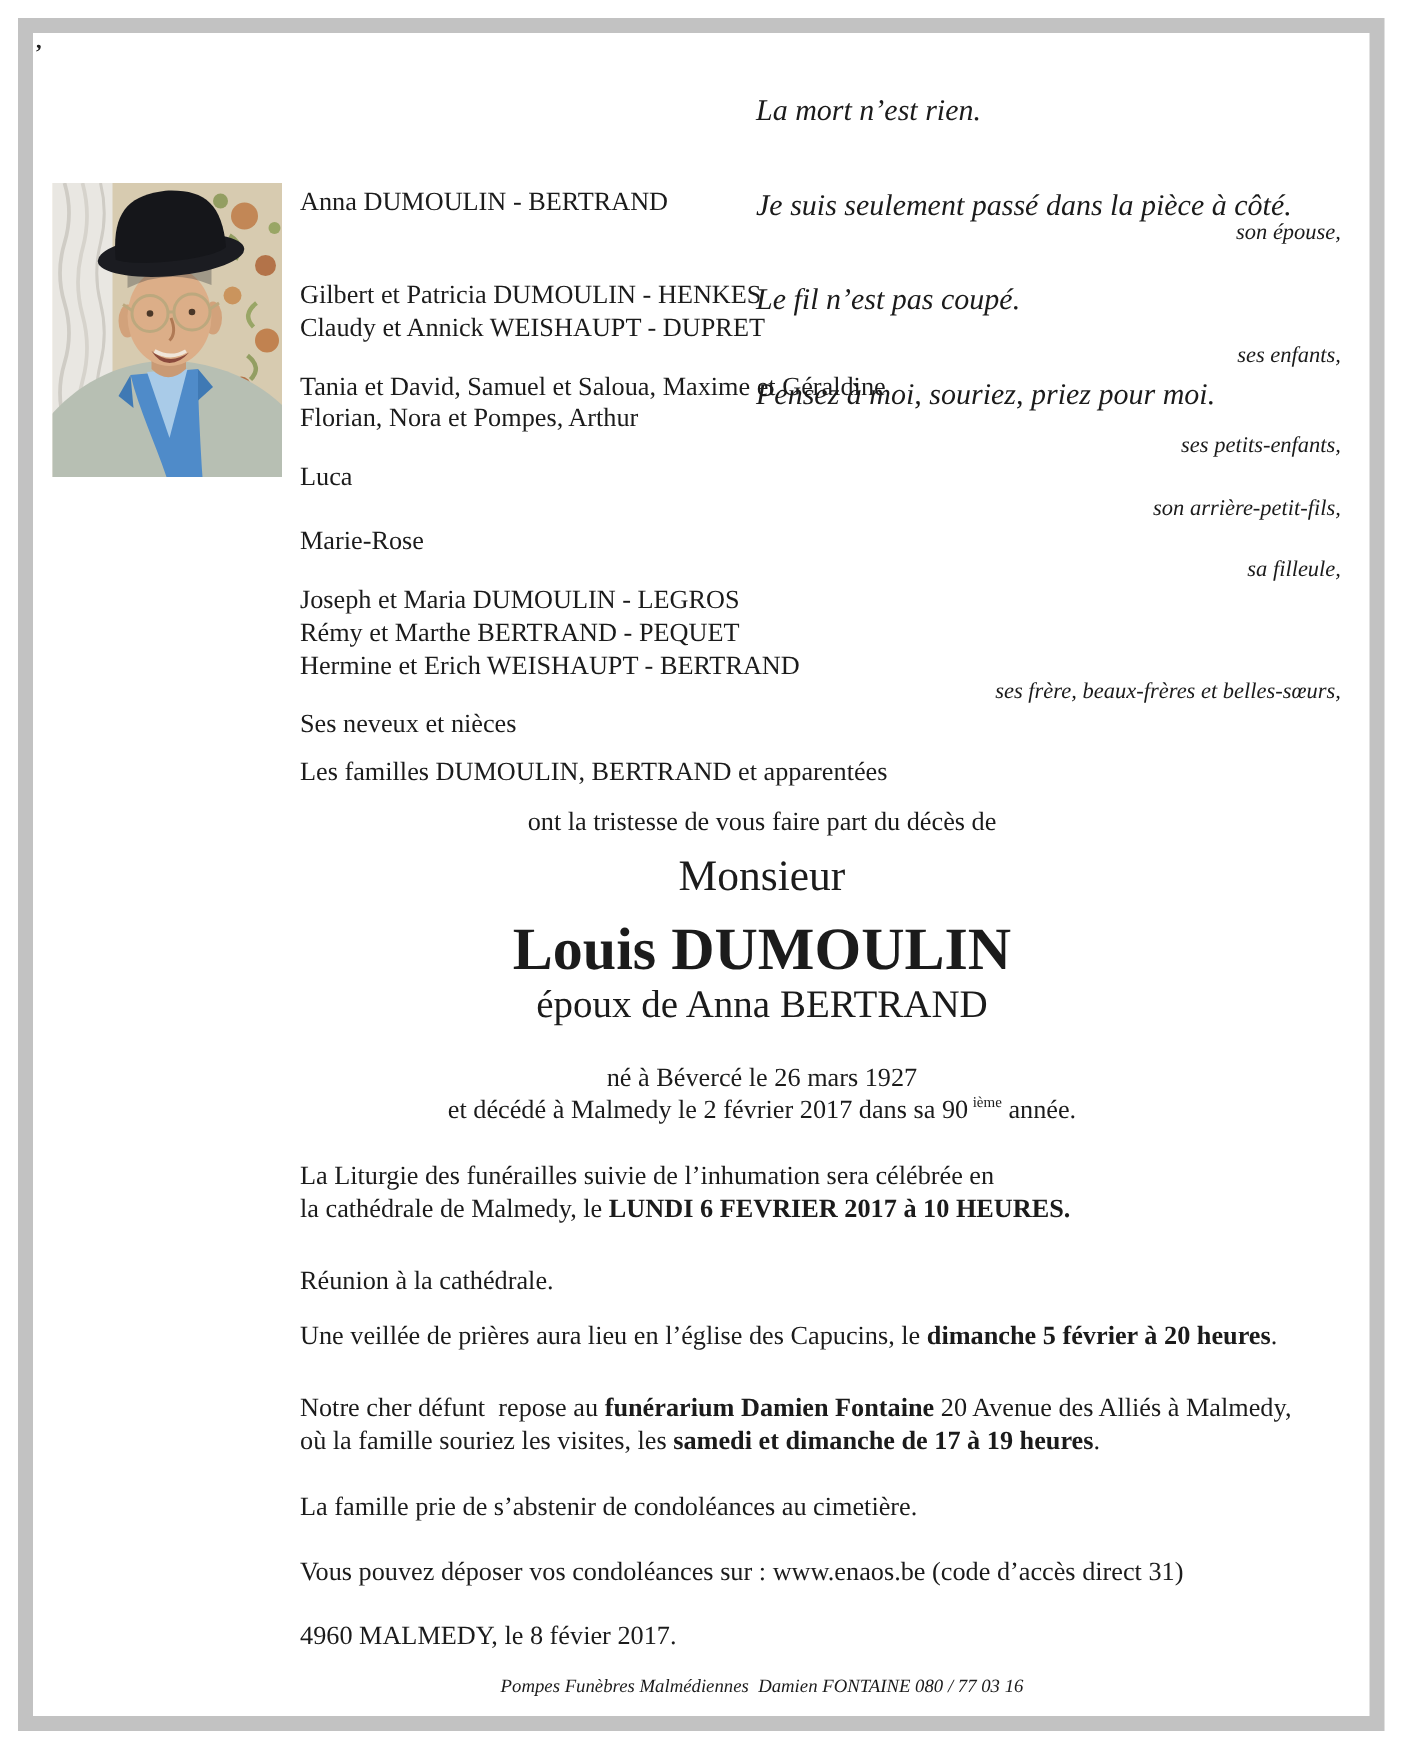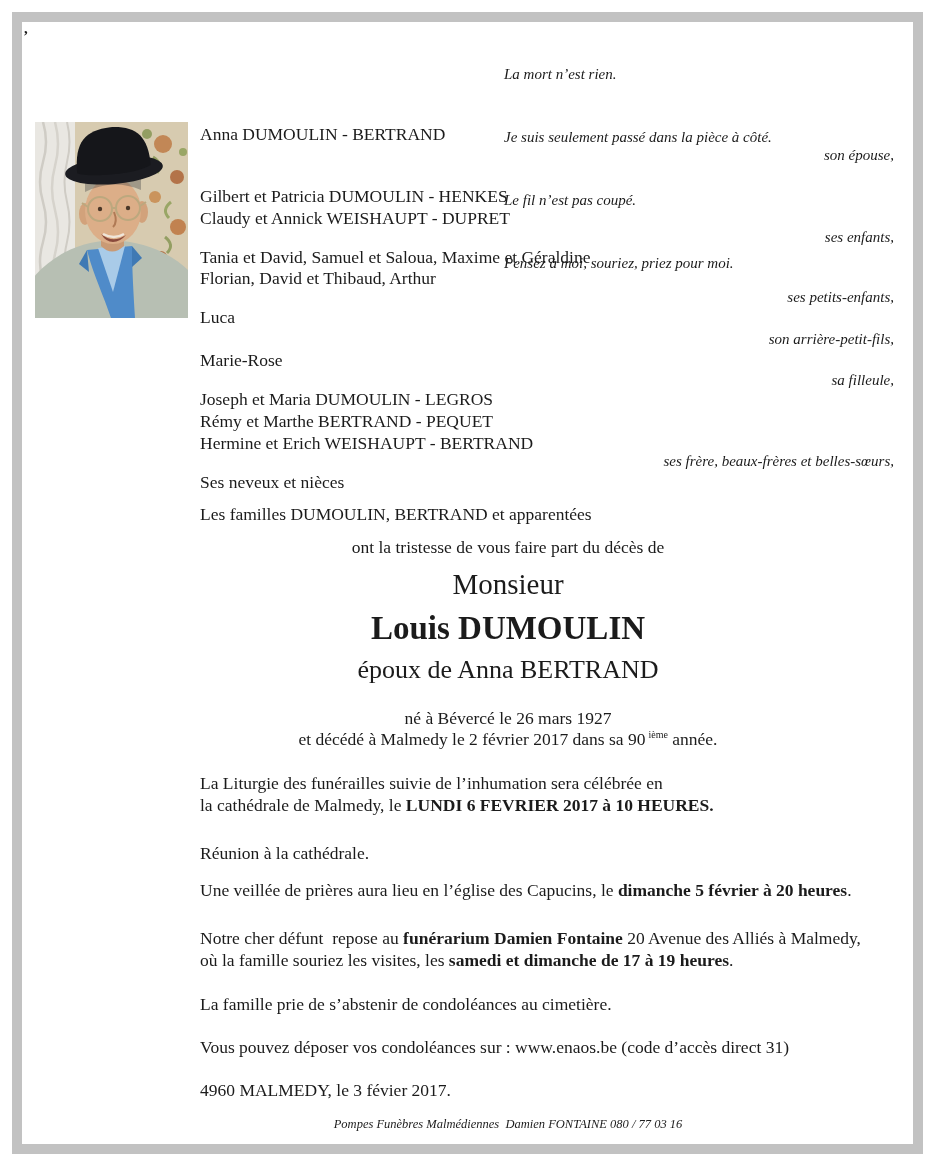--- a/index.html
+++ b/index.html
@@ -8,24 +8,24 @@
     font-family:"Liberation Serif", serif;color:#1b1b1b;overflow:hidden;
   }
   .frame{
     position:absolute;left:12px;top:12px;width:911px;height:1142px;
     border:10px solid #c2c2c2;box-sizing:border-box;pointer-events:none;
   }
   .line{position:absolute;white-space:pre;line-height:1.15;}
   .names{left:200px;font-size:17.5px;}
   .relation{right:43px;text-align:right;font-style:italic;font-size:15px;}
   .centerbox{left:200px;width:616px;text-align:center;}
-  .poem{position:absolute;left:504px;top:22px;font-style:italic;font-size:15px;line-height:21px;white-space:pre;}
+  .poem{position:absolute;left:504px;top:22px;font-style:italic;font-size:20px;line-height:21px;white-space:pre;}
   .stray{position:absolute;left:24px;top:20px;font-size:15px;font-weight:bold;}
   .title-mr{font-size:29px;}
-  .title-name{font-size:33px;font-weight:bold;}
+  .title-name{font-size:40px;font-weight:bold;}
   .title-spouse{font-size:26px;}
   .b{font-weight:bold;}
   sup.ord{font-size:10px;vertical-align:super;margin-left:3px;}
   .footerline{font-style:italic;font-size:12.5px;}
   .photo{position:absolute;left:35px;top:122px;width:153px;height:196px;}
   .photo svg{display:block;width:100%;height:100%;}
 </style>
 </head>
 <body>
 
@@ -95,21 +95,21 @@
   </div>
 
   <div class="line names" style="top:124px">Anna DUMOULIN - BERTRAND</div>
   <div class="line relation" style="top:147px">son épouse,</div>
 
   <div class="line names" style="top:186px">Gilbert et Patricia DUMOULIN - HENKES</div>
   <div class="line names" style="top:208px">Claudy et Annick WEISHAUPT - DUPRET</div>
   <div class="line relation" style="top:229px">ses enfants,</div>
 
   <div class="line names" style="top:247px">Tania et David, Samuel et Saloua, Maxime et Géraldine</div>
-  <div class="line names" style="top:268px">Florian, David et Thibaud, Arthur</div>
+  <div class="line names" style="top:268px">Florian, Nora et Pompes, Arthur</div>
   <div class="line relation" style="top:289px">ses petits-enfants,</div>
 
   <div class="line names" style="top:307px">Luca</div>
   <div class="line relation" style="top:331px">son arrière-petit-fils,</div>
 
   <div class="line names" style="top:350px">Marie-Rose</div>
   <div class="line relation" style="top:372px">sa filleule,</div>
 
   <div class="line names" style="top:389px">Joseph et Maria DUMOULIN - LEGROS</div>
   <div class="line names" style="top:411px">Rémy et Marthe BERTRAND - PEQUET</div>
@@ -132,17 +132,17 @@
 
   <div class="line names" style="top:843px">Réunion à la cathédrale.</div>
 
   <div class="line names" style="top:880px"><span>Une veillée de prières aura lieu en l’église des Capucins, le </span><span class="b">dimanche 5 février à 20 heures</span><span>.</span></div>
 
   <div class="line names" style="top:928px"><span>Notre cher défunt  repose au </span><span class="b">funérarium Damien Fontaine</span><span> 20 Avenue des Alliés à Malmedy,</span></div>
   <div class="line names" style="top:950px"><span>où la famille souriez les visites, les </span><span class="b">samedi et dimanche de 17 à 19 heures</span><span>.</span></div>
 
   <div class="line names" style="top:994px">La famille prie de s’abstenir de condoléances au cimetière.</div>
   <div class="line names" style="top:1037px">Vous pouvez déposer vos condoléances sur : www.enaos.be (code d’accès direct 31)</div>
-  <div class="line names" style="top:1080px">4960 MALMEDY, le 3 févier 2017.</div>
+  <div class="line names" style="top:1080px">4960 MALMEDY, le 8 févier 2017.</div>
 
   <div class="line centerbox footerline" style="top:1117px">Pompes Funèbres Malmédiennes  Damien FONTAINE 080 / 77 03 16</div>
 
 </div>
 
 </body></html>

